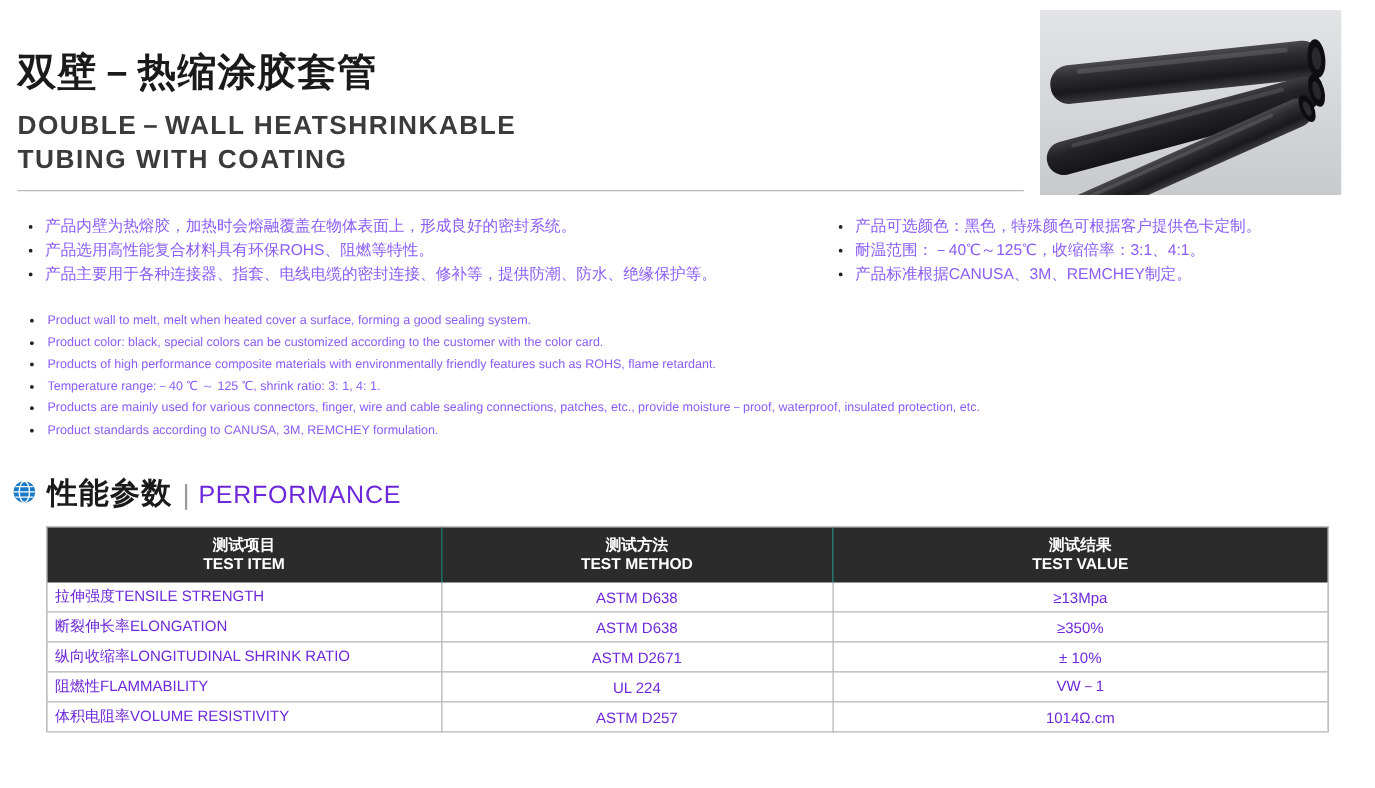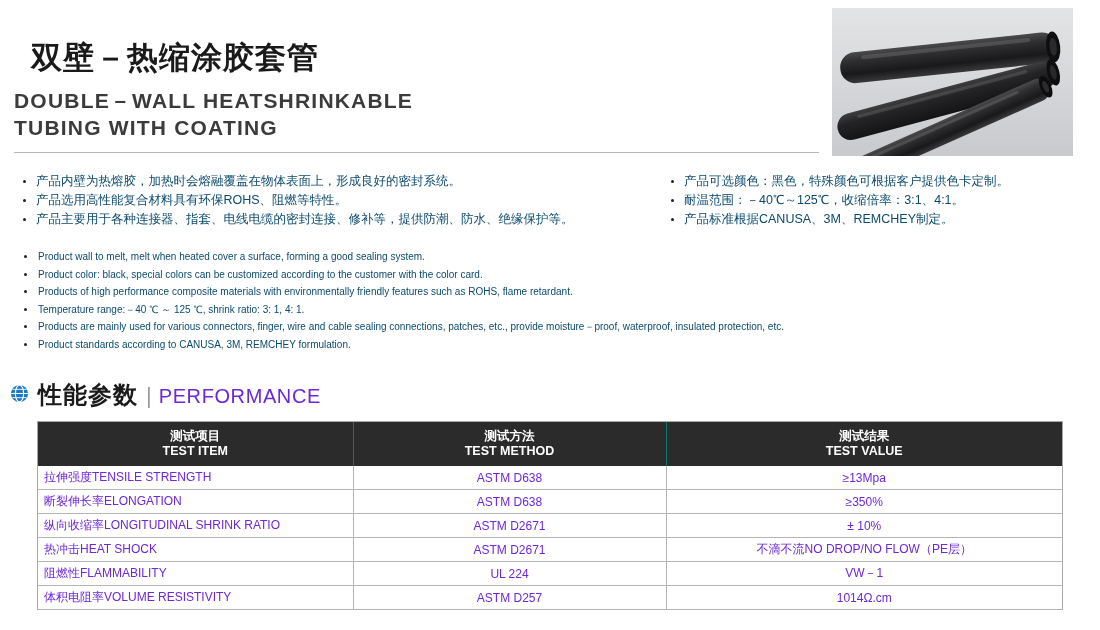--- a/index.html
+++ b/index.html
@@ -26,21 +26,21 @@
     left: 14px;
     top: 40px;
     width: 800px;
   }
   .title-cn {
     font-size: 31px;
     font-weight: bold;
     letter-spacing: 1px;
     color: #1a1a1a;
     line-height: 1.15;
-    margin: 0 0 12px 17px;
+    margin: 0 0 12px 0;
   }
   .title-en {
     font-size: 21px;
     letter-spacing: 1.2px;
     color: #3b3b3b;
     line-height: 1.28;
     margin: 0;
     font-weight: 700;
   }
   .title-rule {
@@ -84,21 +84,21 @@
   ul.blist {
     list-style: none;
     margin: 0;
     padding: 0;
   }
   ul.blist li {
     position: relative;
     padding-left: 16px;
     font-size: 12.5px;
     line-height: 19px;
-    color: #0c4a6e;
+    color: #8b5cf6;
   }
   ul.blist li:before {
     content: "";
     position: absolute;
     left: 3px;
     top: 8px;
     width: 3px;
     height: 3px;
     border-radius: 50%;
     background: #231f20;
@@ -331,25 +331,20 @@
         <td class="c-item">断裂伸长率ELONGATION</td>
         <td class="c-method">ASTM D638</td>
         <td class="c-value">≥350%</td>
       </tr>
       <tr>
         <td class="c-item">纵向收缩率LONGITUDINAL SHRINK RATIO</td>
         <td class="c-method">ASTM D2671</td>
         <td class="c-value">± 10%</td>
       </tr>
       <tr>
-        <td class="c-item">热冲击HEAT SHOCK</td>
-        <td class="c-method">ASTM D2671</td>
-        <td class="c-value">不滴不流NO DROP/NO FLOW（PE层）</td>
-      </tr>
-      <tr>
         <td class="c-item">阻燃性FLAMMABILITY</td>
         <td class="c-method">UL 224</td>
         <td class="c-value">VW－1</td>
       </tr>
       <tr>
         <td class="c-item">体积电阻率VOLUME RESISTIVITY</td>
         <td class="c-method">ASTM D257</td>
         <td class="c-value">1014Ω.cm</td>
       </tr>
 

